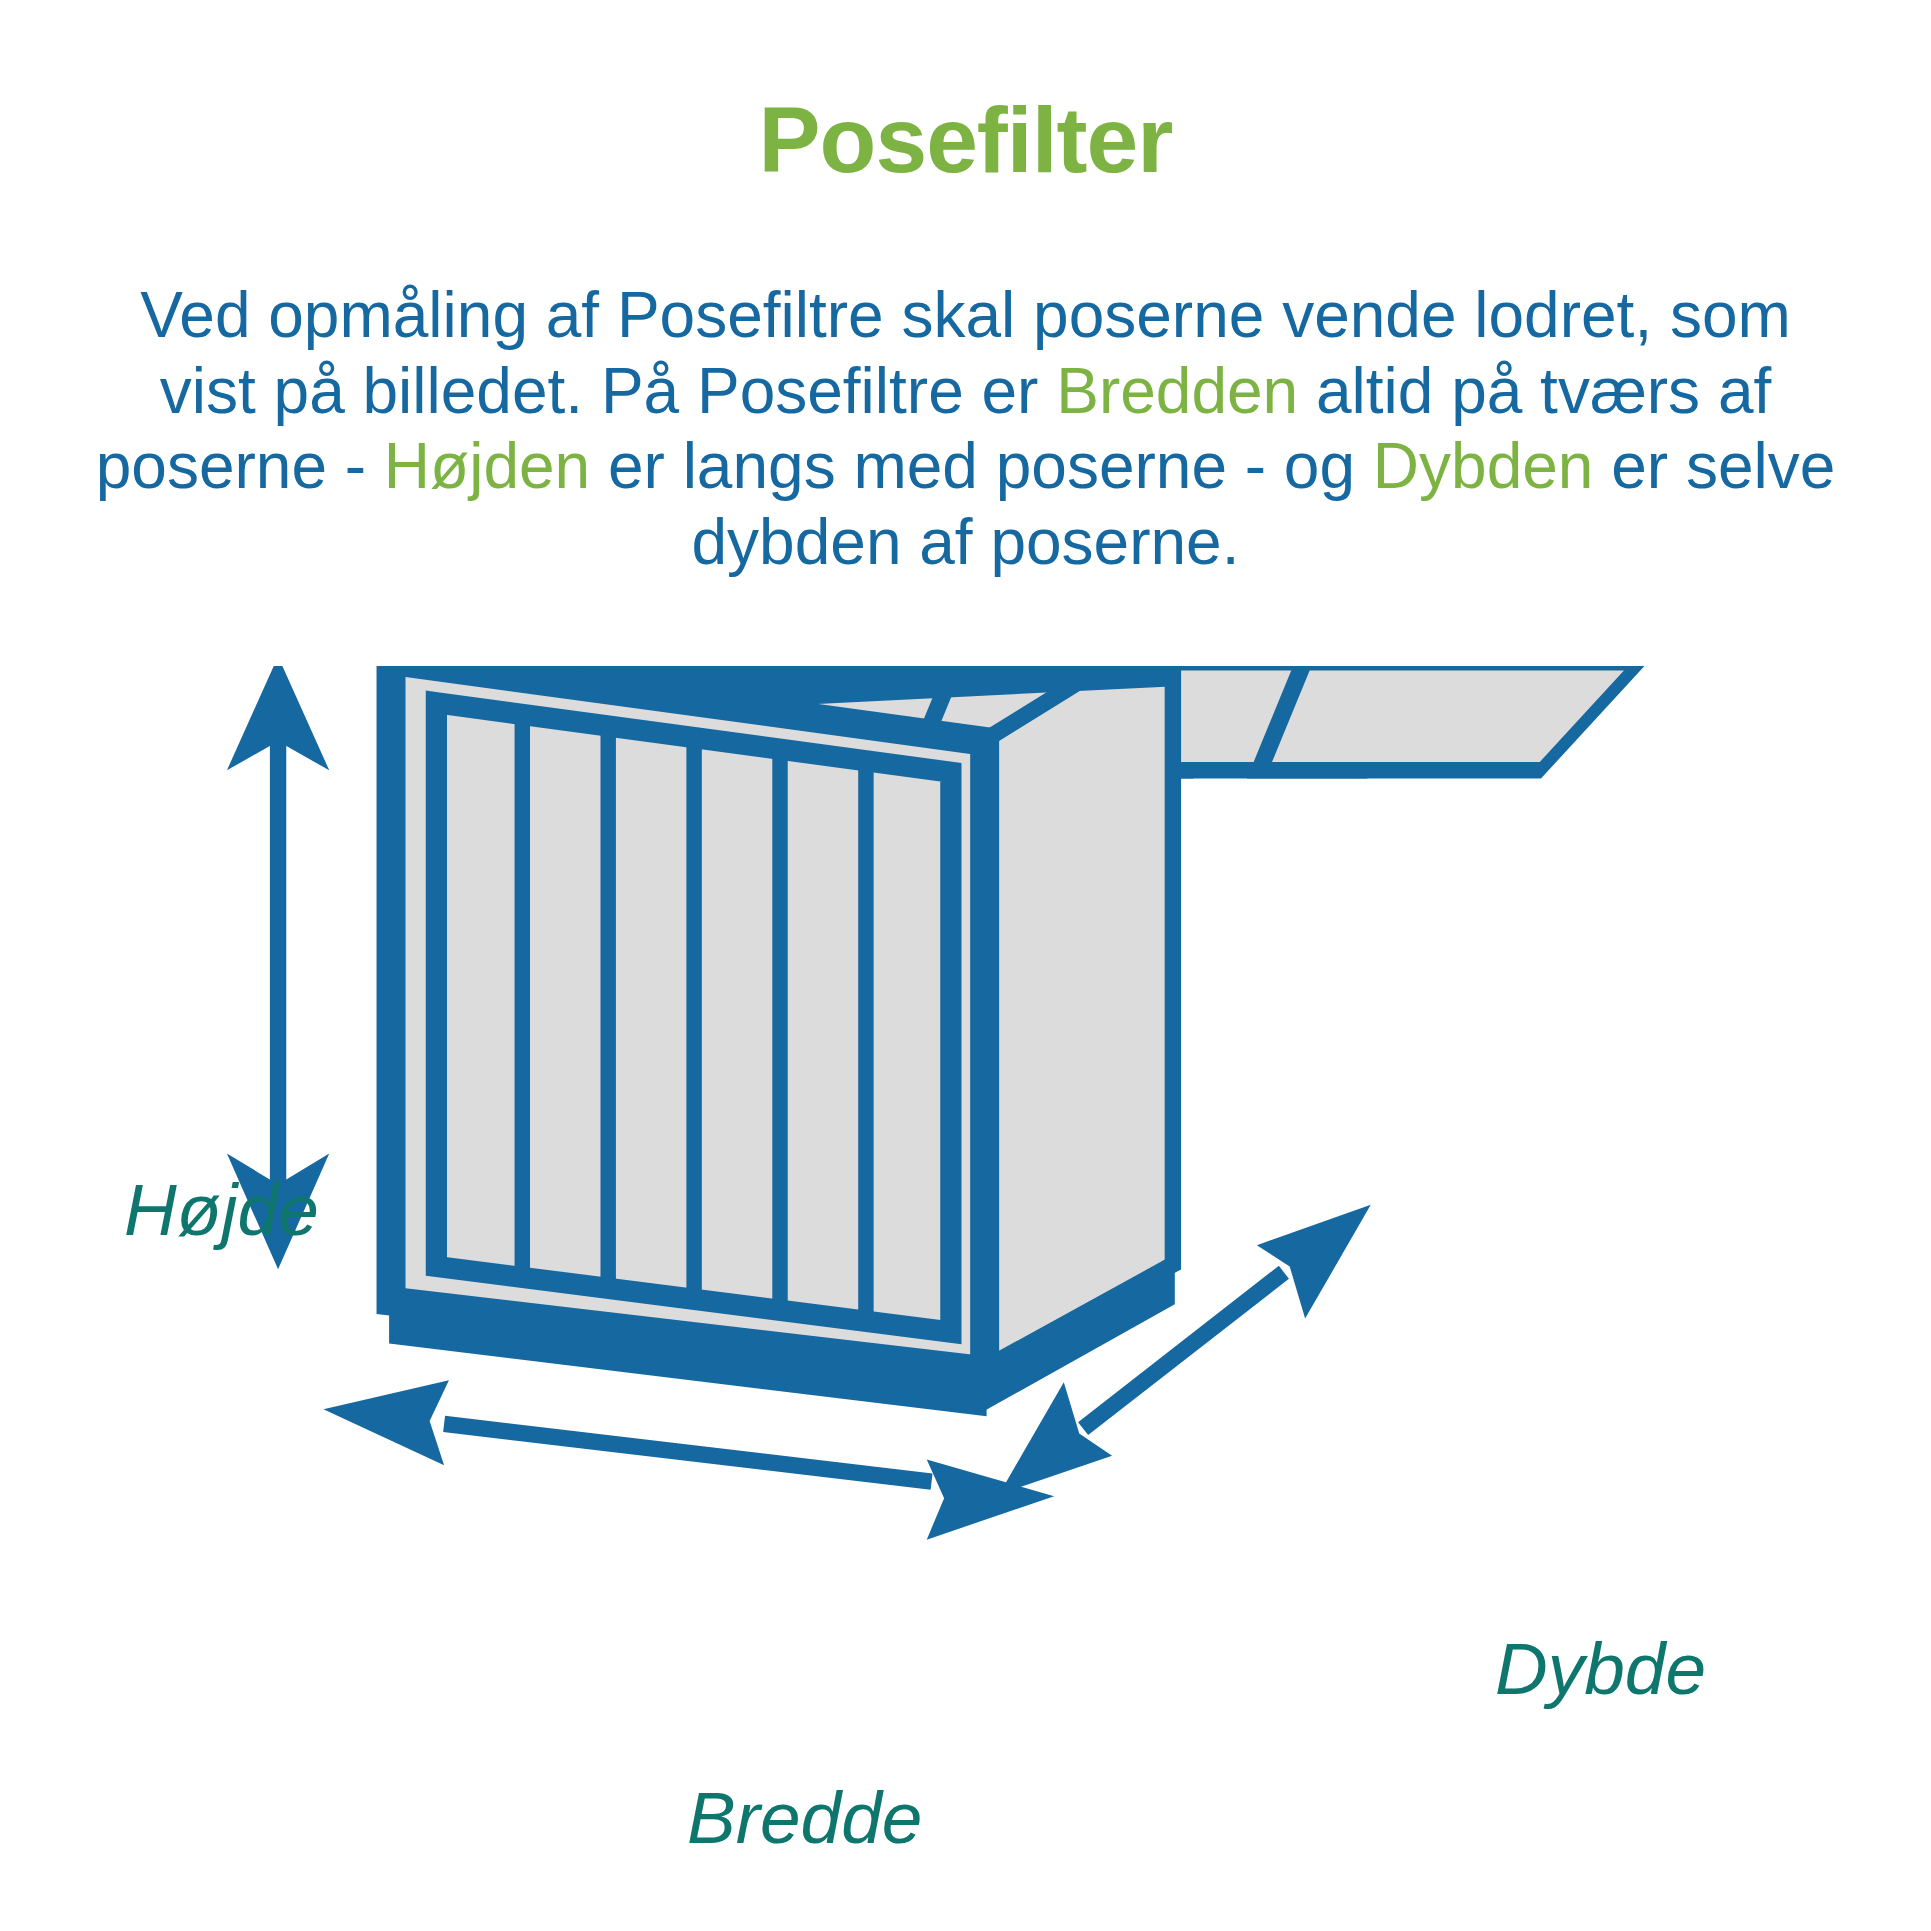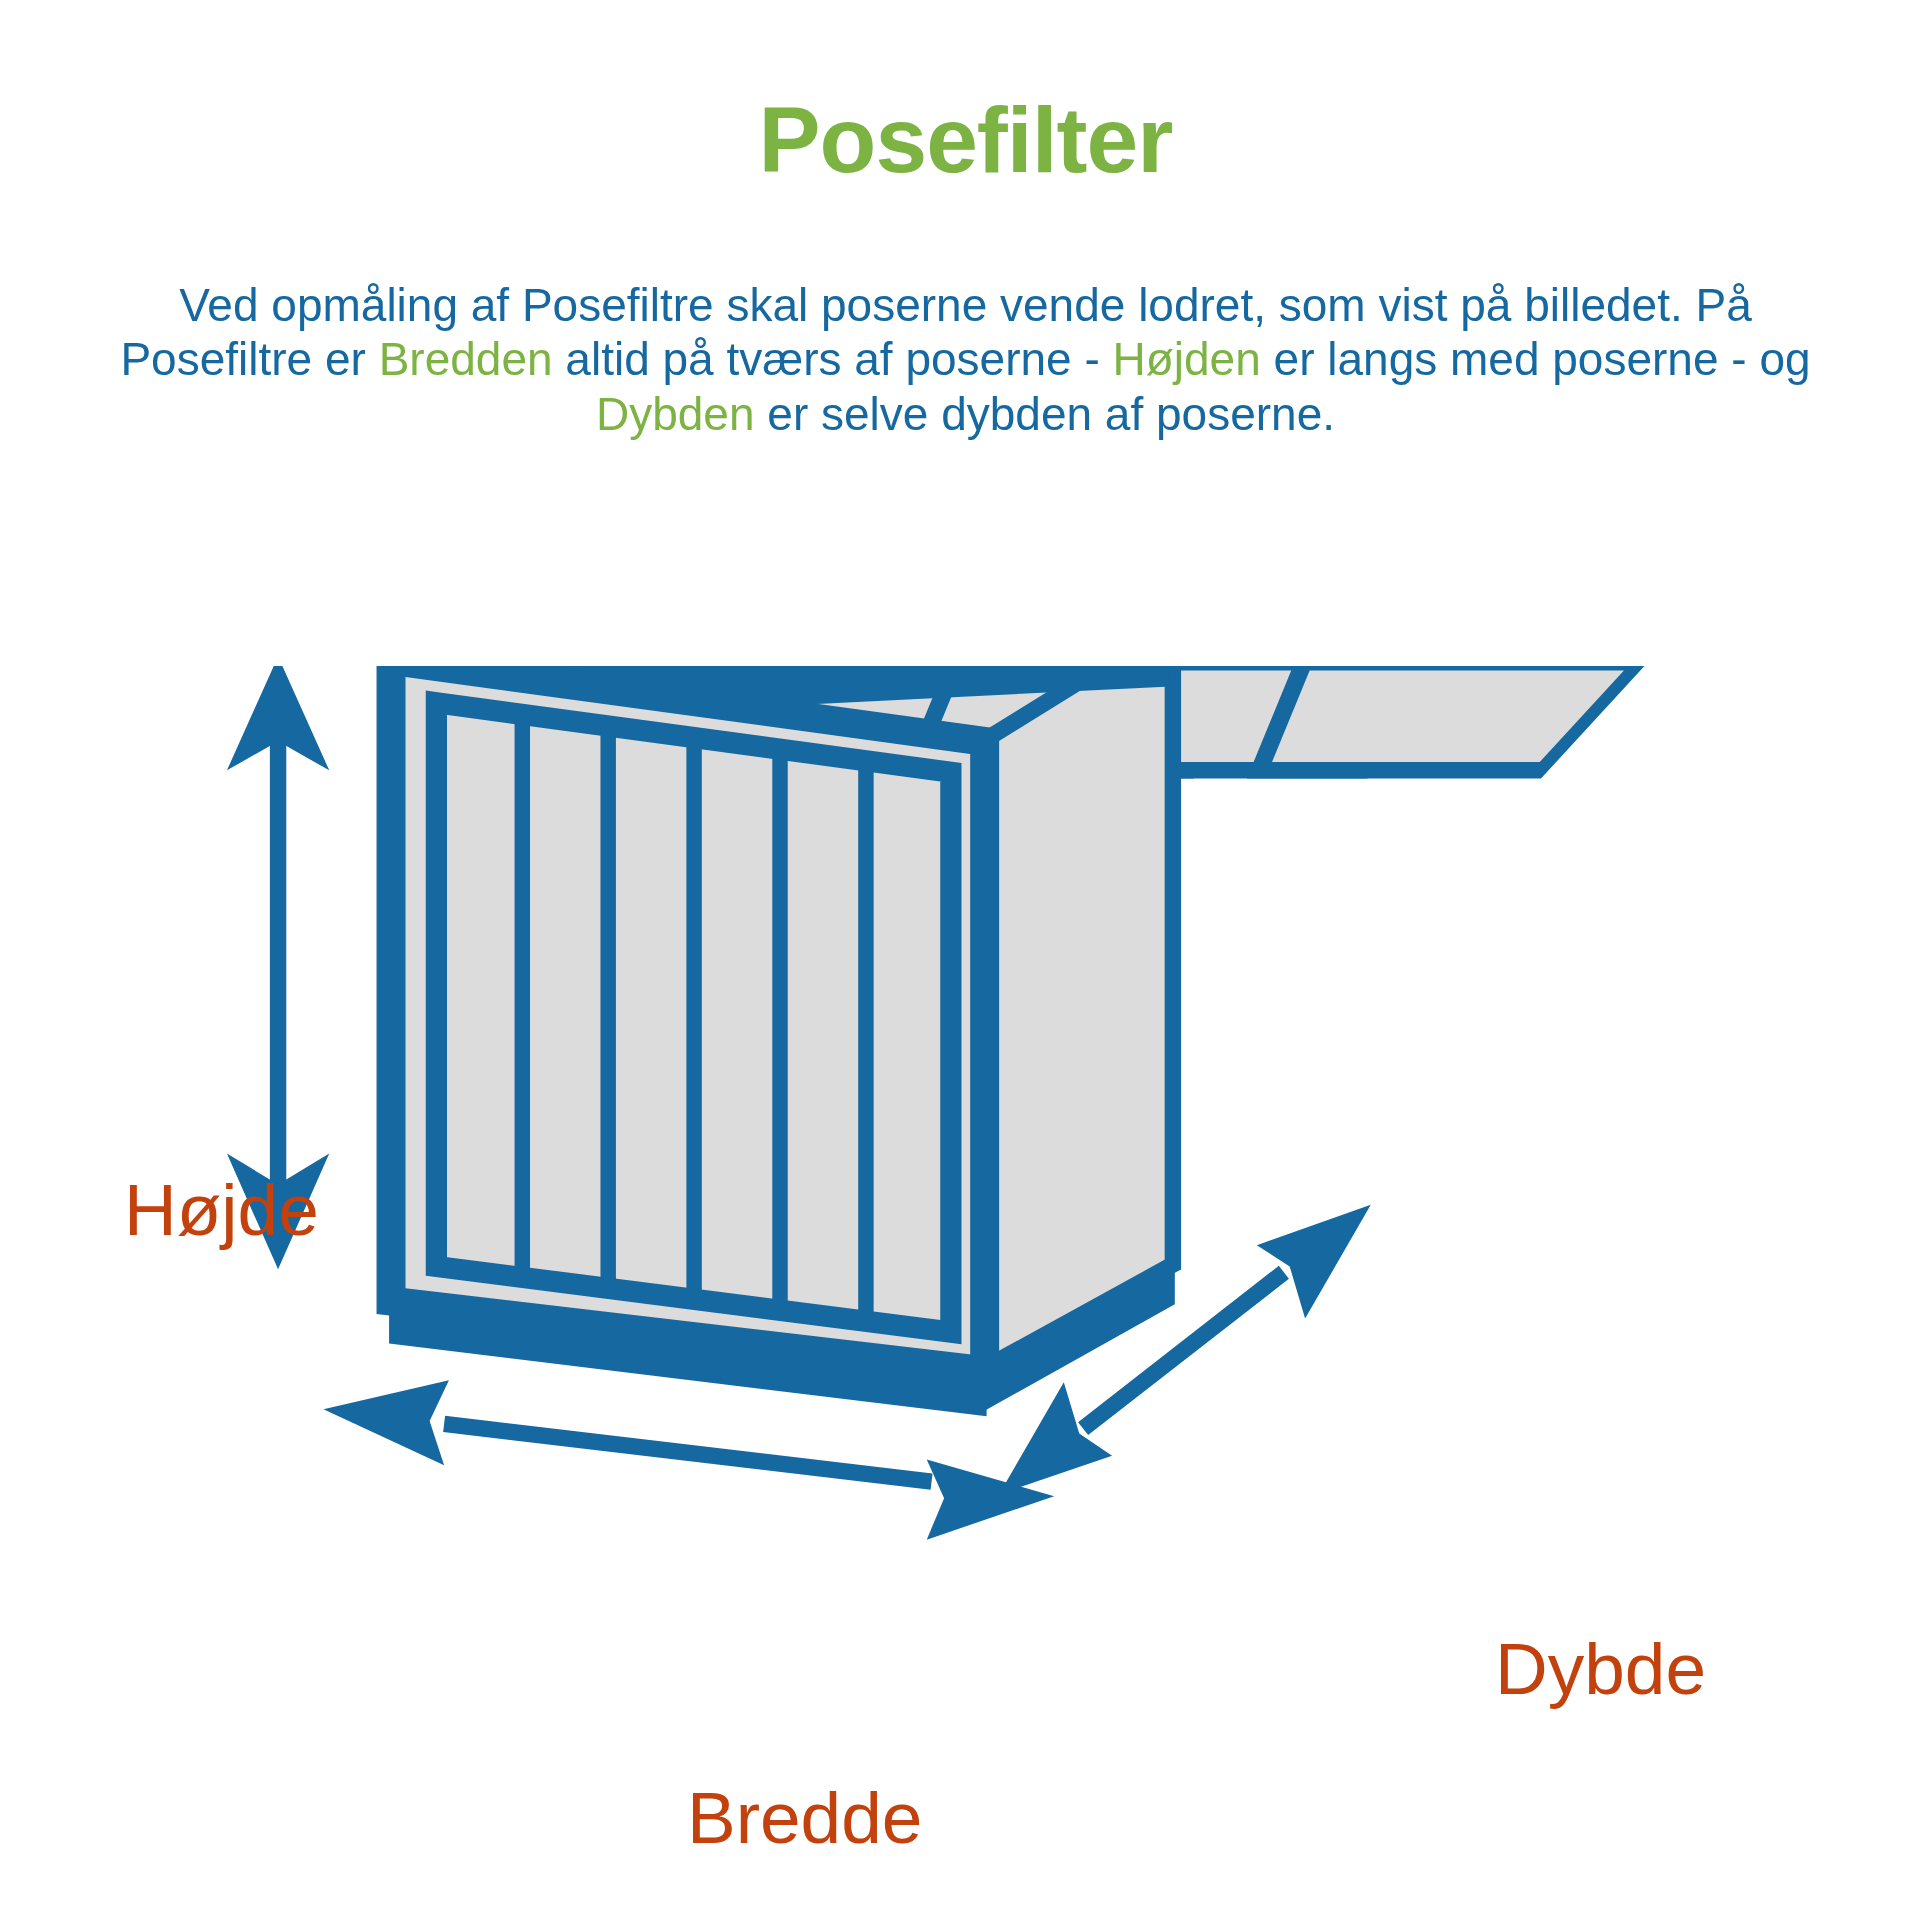--- a/index.html
+++ b/index.html
@@ -31,41 +31,42 @@
     color: #7CB342;
     letter-spacing: -1px;
     line-height: 1.1;
   }
   .intro {
     position: absolute;
     top: 278px;
     left: 87px;
     width: 1757px;
     text-align: center;
-    font-size: 46px;
+    font-size: 64px;
     line-height: 1.18;
     color: #1668A0;
   }
   .intro .hl { color: #7CB342; }
 
   .diagram-wrap {
     position: absolute;
     top: 666px;
     left: 58px;
     width: 1834px;
     height: 1255px;
   }
   .diagram-wrap svg { display: block; }
 
   .dim-label {
     position: absolute;
-    color: #c2410c;
+    color: #0f766e;
     font-size: 73px;
     line-height: 1;
     white-space: nowrap;
+    font-style: italic;
   }
   .lbl-height { top: 1173px; left: 124px; }
   .lbl-width  { top: 1781px; left: 687px; }
   .lbl-depth  { top: 1632px; left: 1495px; text-align: right; }
 </style>
 </head>
 <body>
 
 <div class="page">
 

